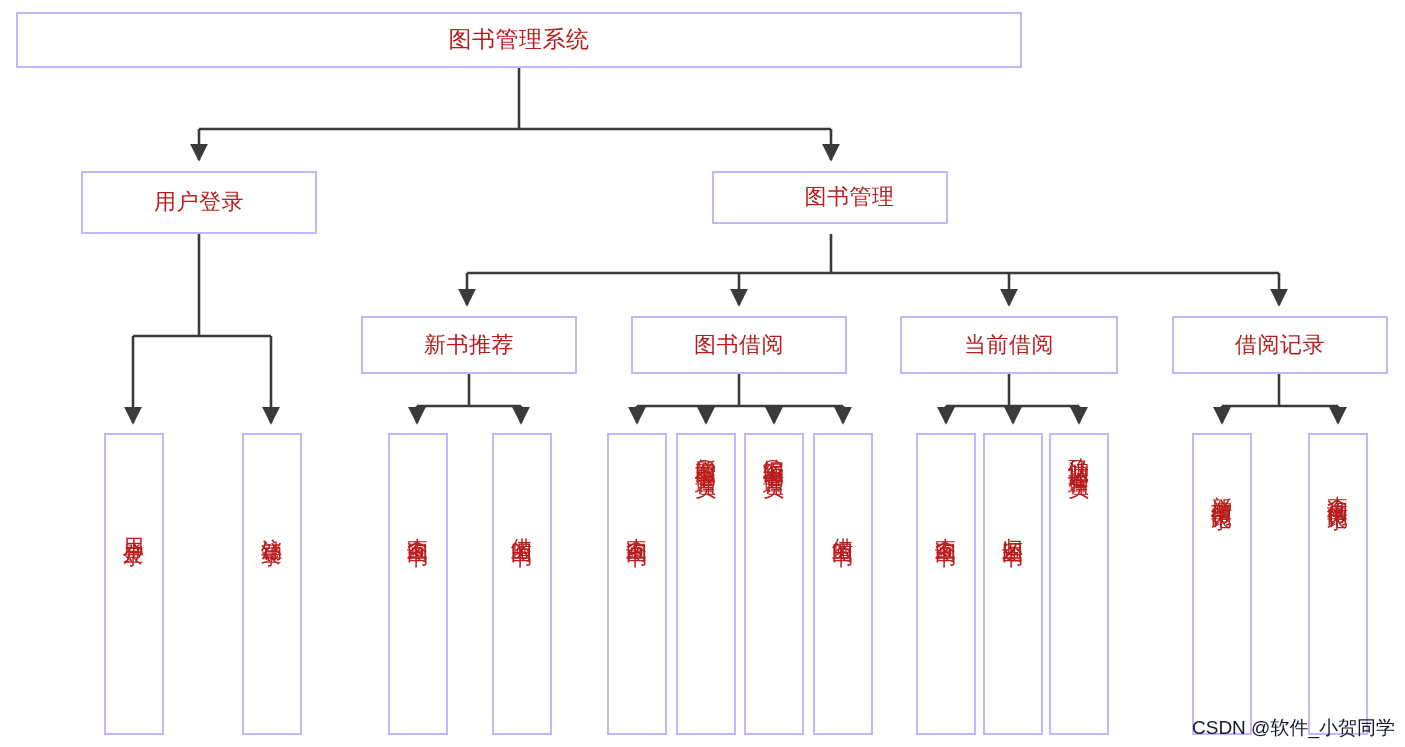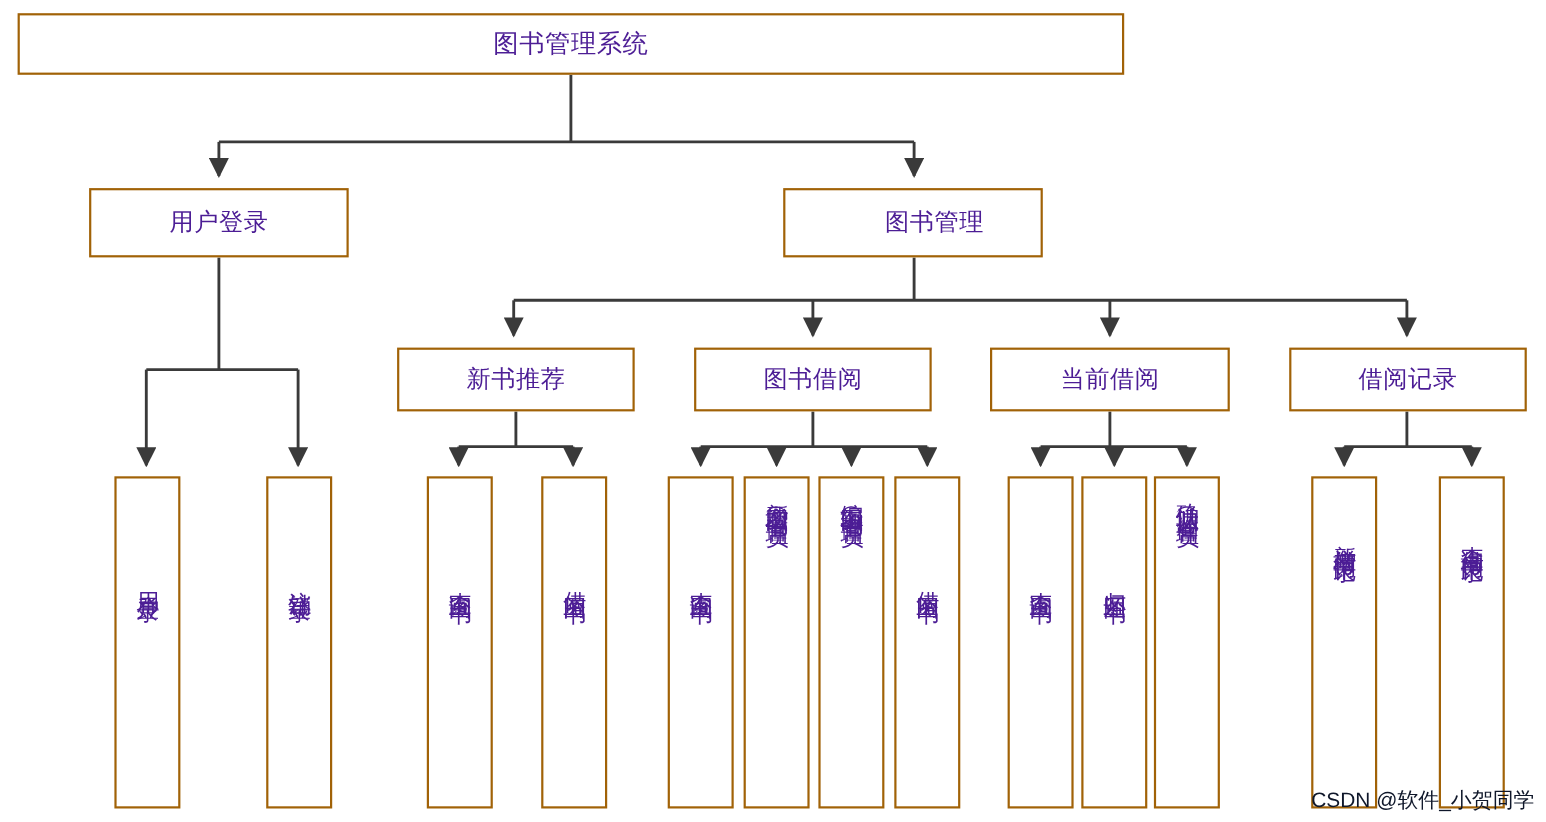--- a/index.html
+++ b/index.html
@@ -23,25 +23,25 @@
     left: 0;
     top: 0;
     width: 1405px;
     height: 747px;
     pointer-events: none;
   }
   .node {
     position: absolute;
     box-sizing: border-box;
     background: #ffffff;
-    border: 2px solid #a16207;
+    border: 2px solid #c4b5fd;
     display: flex;
     align-items: center;
     justify-content: center;
-    color: #4c1d95;
+    color: #b91c1c;
     z-index: 2;
   }
   .node .lbl {
     display: block;
     text-align: center;
     line-height: 1.12;
     letter-spacing: 0.5px;
   }
   
   .node.horiz .lbl {
@@ -128,21 +128,21 @@
     </g>
   </svg>
 
   <div class="node horiz root" style="left:16px; top:12px; width:1006px; height:56px;">
     <span class="lbl">图书管理系统</span>
   </div>
 
   <div class="node horiz" style="left:81px; top:171px; width:236px; height:63px;">
     <span class="lbl">用户登录</span>
   </div>
-  <div class="node horiz" style="left:712px; top:171px; width:236px; height:63px;padding-left:39px;">
+  <div class="node horiz" style="left:712px; top:171px; width:236px; height:53px;padding-left:39px;">
     <span class="lbl">图书管理</span>
   </div>
 
   <div class="node horiz" style="left:361px; top:316px; width:216px; height:58px;">
     <span class="lbl">新书推荐</span>
   </div>
   <div class="node horiz" style="left:631px; top:316px; width:216px; height:58px;">
     <span class="lbl">图书借阅</span>
   </div>
   <div class="node horiz" style="left:900px; top:316px; width:218px; height:58px;justify-content:center;">

